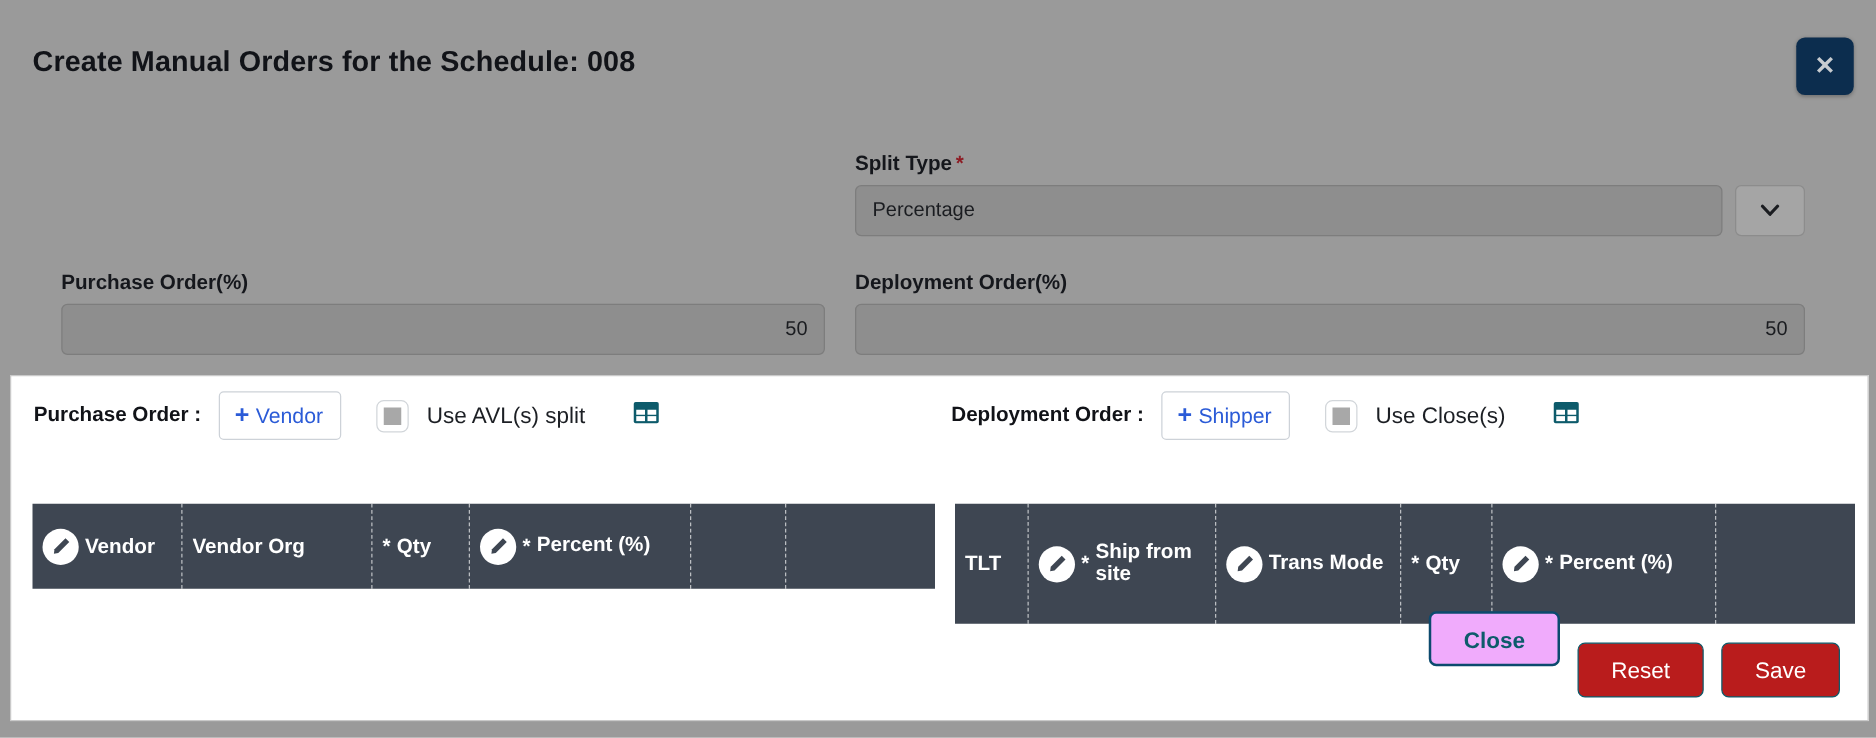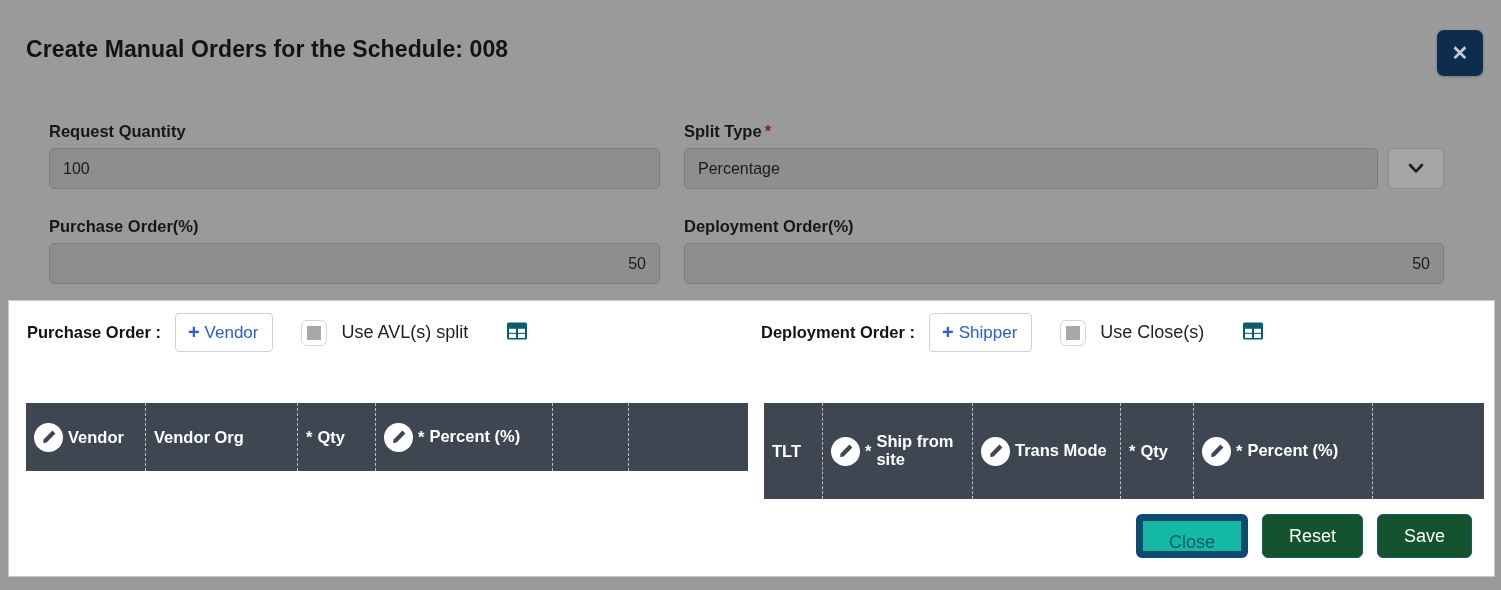--- a/index.html
+++ b/index.html
@@ -189,45 +189,41 @@
   .btn {
     box-sizing: border-box;
     font-family: "Liberation Sans", sans-serif;
     font-size: 18px;
     border-radius: 6px;
     padding: 0 26px;
     height: 44px;
     line-height: 42px;
     cursor: pointer;
   }
-  .btn-outline { background: #14b8a6; border: 7px solid #0c4a6e; color: #0d5b6b; }
-  .btn-solid { background: #14532d; border: 1px solid #0d5b6b; color: #ffffff; }
+  .btn-outline { background: #f0abfc; border: 2px solid #0c4a6e; color: #0d5b6b; font-weight: bold; }
+  .btn-solid { background: #b91c1c; border: 1px solid #0d5b6b; color: #ffffff; margin-top: 25px; }
 
   
   .page-strip {
     position: absolute;
     left: 0; bottom: 0; width: 1501px; height: 13px;
     background: #9a9a9a;
   }
 </style>
 </head>
 <body>
 
 <div id="root">
 
   <div class="top-region">
 
     <div class="modal-title">Create Manual Orders for the Schedule: 008</div>
 
     <button class="close-btn">✕</button>
 
-    <div class="form-col" style="left:49px; top:122px; width:611px;">
-      <div class="form-label">Request Quantity</div>
-      <input class="field" style="width: 611px;" value="100">
-    </div>
 
     <div class="form-col" style="left:684px; top:122px; width:760px;">
       <div class="form-label">
         <span>Split Type</span><span class="req-star">*</span>
       </div>
       <div class="select-wrap">
         <input class="field" style="width: 700px;" value="Percentage">
         <div class="select-caret">
           <svg width="16" height="11" viewBox="0 0 16 11">
               <path d="M2 2 L8 8.4 L14 2" stroke="#1b1d21" stroke-width="2.6" fill="none" stroke-linecap="round" stroke-linejoin="round"></path>

